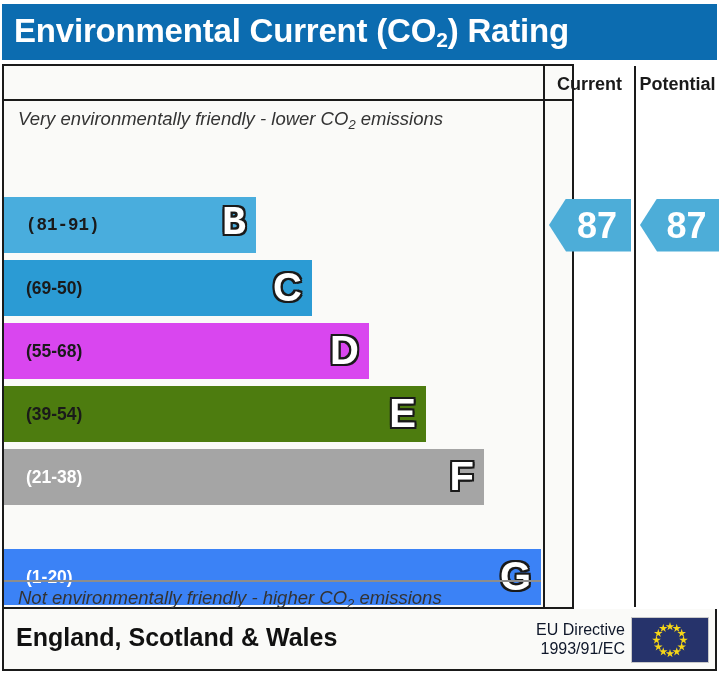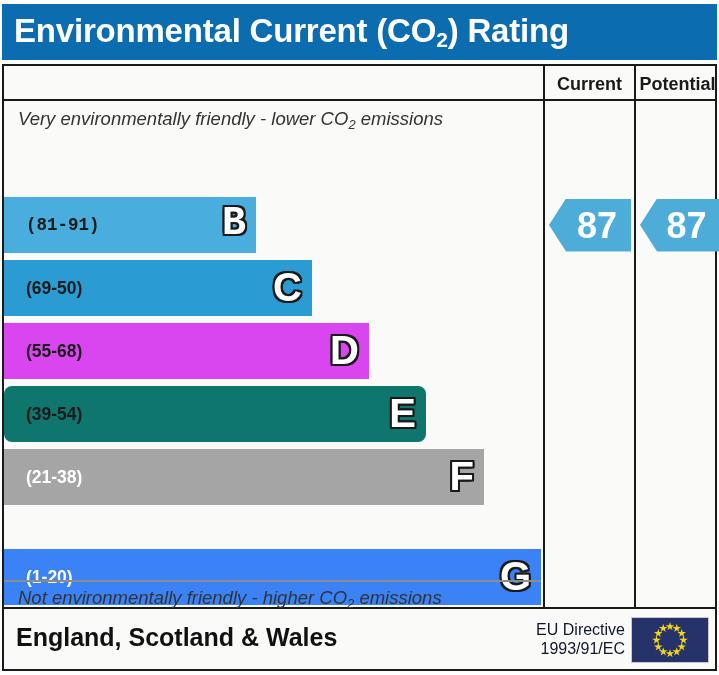--- a/index.html
+++ b/index.html
@@ -45,21 +45,21 @@
     vertical-align: baseline;
     position: relative;
     top: 5px;
   }
 
   
   .frame {
     position: absolute;
     left: 2px;
     top: 64px;
-    width: 715px;
+    width: 572px;
     height: 545px;
     border: 2px solid #1a1a1a;
     box-sizing: border-box;
     background: #fafaf8;
   }
 
   
   .colsep {
     position: absolute;
     top: 0;
@@ -260,21 +260,21 @@
         <span class="letter">B</span>
       </div>
       <div class="bar" style="top: 126px; width: 308px; height: 56px; background: rgb(43, 155, 212);">
         <span class="range">(69-50)</span>
         <span class="letter">C</span>
       </div>
       <div class="bar" style="top: 189px; width: 365px; height: 56px; background: #d946ef; text-align: center;">
         <span class="range">(55-68)</span>
         <span class="letter">D</span>
       </div>
-      <div class="bar" style="top: 252px; width: 422px; height: 56px; background: #0f766e; border-radius: 8px;">
+      <div class="bar" style="top: 252px; width: 422px; height: 56px; background: #4d7c0f;">
         <span class="range">(39-54)</span>
         <span class="letter">E</span>
       </div>
       <div class="bar dark-label" style="top: 315px; width: 480px; height: 56px; background: rgb(165, 165, 165);">
         <span class="range">(21-38)</span>
         <span class="letter">F</span>
       </div>
       <div class="bar dark-label" style="top: 378px; width: 537px; height: 56px; background: #3b82f6; margin-top: 37px;">
         <span class="range">(1-20)</span>
         <span class="letter">G</span>

